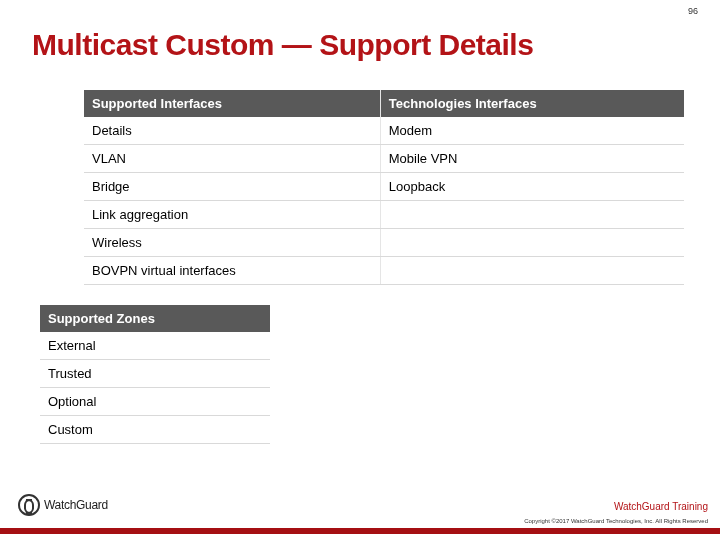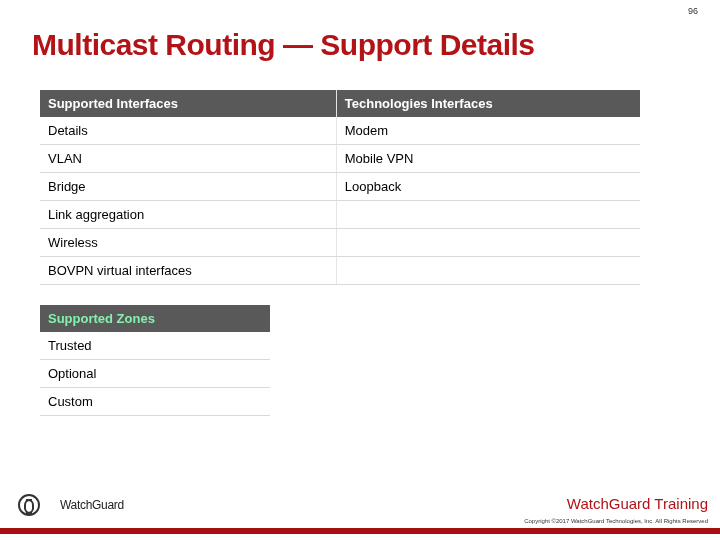--- a/index.html
+++ b/index.html
@@ -1,42 +1,42 @@
 <!DOCTYPE html>
 <html><head>
 <meta charset="utf-8">
 <style>
   * { box-sizing: border-box; margin: 0; padding: 0; }
   html, body { width: 720px; height: 540px; font-family: Arial, Helvetica, sans-serif; background: #fff; overflow: hidden; position: relative; }
   .page-num { position: absolute; top: 6px; right: 22px; font-size: 9px; color: #333; }
   .title { position: absolute; top: 28px; left: 32px; font-size: 30px; font-weight: 700; color: #b31317; letter-spacing: -0.5px; }
   .content { position: absolute; top: 90px; left: 40px; right: 40px; }
-  .tbl { border-collapse: collapse; width: 600px; margin-bottom: 20px; }
+  .tbl { border-collapse: collapse; width: 600px; margin-bottom: 20px; margin-left: 44px; }
   .tbl td, .tbl th { text-align: left; font-size: 13px; padding: 6px 10px 6px 8px; border-bottom: 1px solid #d9d9d9; border-left: 1px solid #e5e5e5; }
   .tbl th { background: #595959; color: #fff; font-weight: 700; border-bottom: none; }
   .tbl td:first-child, .tbl th:first-child { border-left: none; }
   .tbl2 { border-collapse: collapse; width: 230px; }
-  .tbl2 th { background: #595959; color: #86efac; font-weight: 700; text-align: left; font-size: 13px; padding: 6px 10px 6px 8px; }
+  .tbl2 th { background: #595959; color: #ffffff; font-weight: 700; text-align: left; font-size: 13px; padding: 6px 10px 6px 8px; }
   .tbl2 td { text-align: left; font-size: 13px; padding: 6px 10px 6px 8px; border-bottom: 1px solid #d9d9d9; }
   .footer { position: absolute; bottom: 6px; left: 0; right: 0; }
-  .logo { position: absolute; bottom: 18px; left: 18px; display: flex; align-items: center; gap: 20px; }
+  .logo { position: absolute; bottom: 18px; left: 18px; display: flex; align-items: center; gap: 4px; }
   .logo-mark { width: 22px; height: 22px; border: 2px solid #333; border-radius: 50%; position: relative; }
   .logo-mark::before { content: ""; position: absolute; left: 4px; top: 3px; width: 6px; height: 11px; border: 2px solid #333; border-right: none; border-radius: 6px 0 0 6px; }
   .logo-mark::after { content: ""; position: absolute; right: 4px; top: 3px; width: 6px; height: 11px; border: 2px solid #333; border-left: none; border-radius: 0 6px 6px 0; }
   .logo-text { font-size: 12px; color: #222; font-weight: 400; letter-spacing: -0.3px; }
-  .training { position: absolute; bottom: 22px; right: 12px; color: #b31317; font-size: 15px; font-weight: 400; margin-top: 44px; }
+  .training { position: absolute; bottom: 22px; right: 12px; color: #b31317; font-size: 10px; font-weight: 400; margin-top: 44px; }
   .copyright { position: absolute; bottom: 10px; right: 12px; font-size: 6px; color: #333; }
   .red-bar { position: absolute; bottom: 0; left: 0; right: 0; height: 6px; background: #a50f13; }
 </style>
 </head>
 <body>
 
 <div class="page-num">96</div>
 
-<h1 class="title">Multicast Routing — Support Details</h1>
+<h1 class="title">Multicast Custom — Support Details</h1>
 
 <div class="content">
   <table class="tbl">
     <tbody>
         <tr>
       <th>Supported Interfaces</th>
       <th>Technologies Interfaces</th>
     </tr>
     <tr>
       <td>Details</td>
@@ -64,20 +64,23 @@
     </tr>
   </tbody>
     </table>
 
   <table class="tbl2">
     <tbody>
         <tr>
       <th>Supported Zones</th>
     </tr>
     <tr>
+          <td>External</td>
+        </tr>
+    <tr>
           <td>Trusted</td>
         </tr>
     <tr>
           <td>Optional</td>
         </tr>
     <tr>
           <td>Custom</td>
         </tr>
   </tbody>
     </table>

